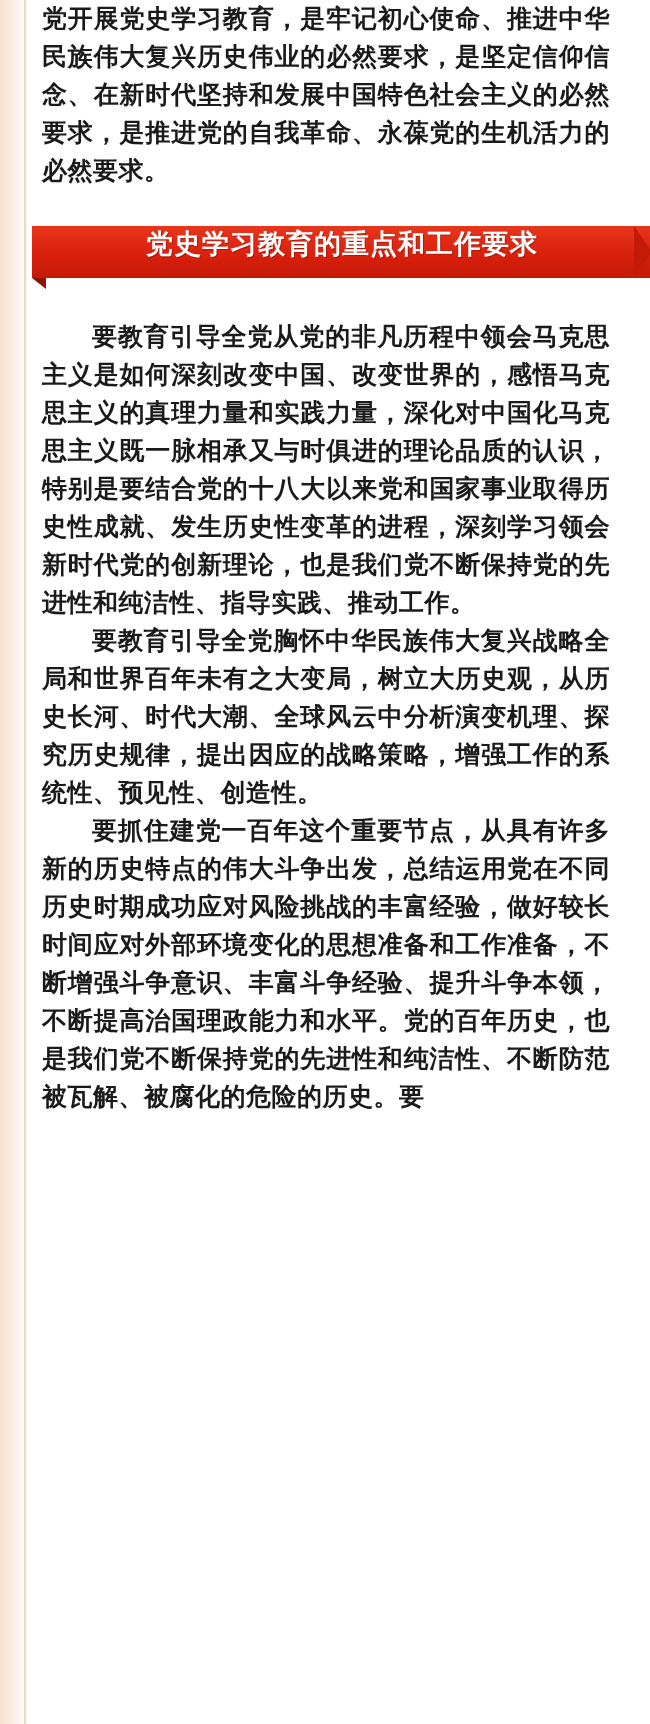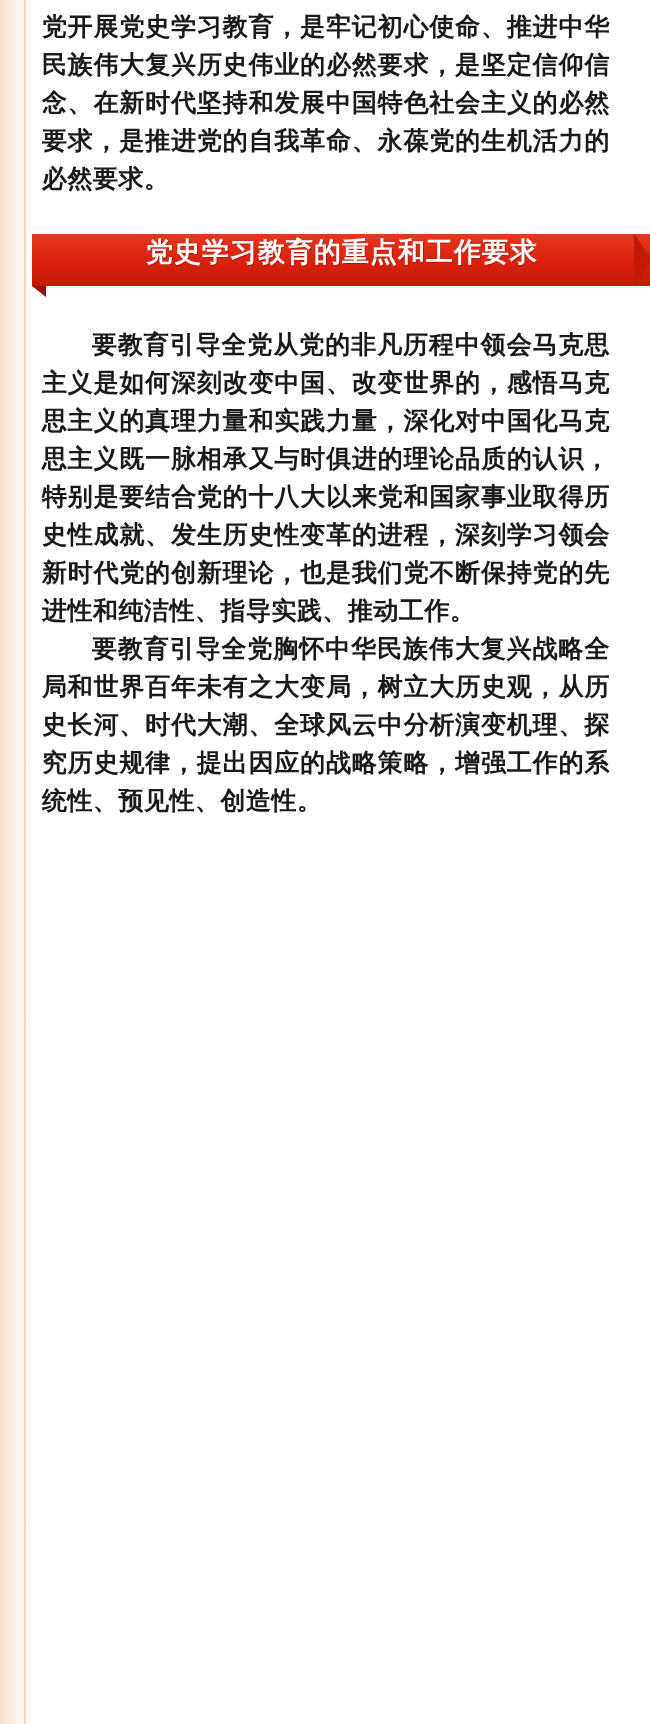--- a/index.html
+++ b/index.html
@@ -51,21 +51,21 @@
     text-justify: inter-ideograph;
     letter-spacing: 0.5px;
     font-family: "DejaVu Serif", "Liberation Serif", serif;
   }
   p.para + p.para {
   }
   .indent {
     text-indent: 2em;
   }
   .top-block {
-    padding-top: 8px;
+    padding-top: 0;
   }
 
   
   .banner-wrap {
     position: relative;
     margin: 36px 0 30px -10px;
     width: 560px;
     height: 62px;
   }
   .banner {
@@ -123,15 +123,16 @@
     <div class="banner-wrap">
       <div class="banner">
         <span class="banner-text">党史学习教育的重点和工作要求</span>
         <div class="banner-tail"></div>
       </div>
       <div class="banner-fold"></div>
     </div>
 
     <p class="para indent">要教育引导全党从党的非凡历程中领会马克思主义是如何深刻改变中国、改变世界的，感悟马克思主义的真理力量和实践力量，深化对中国化马克思主义既一脉相承又与时俱进的理论品质的认识，特别是要结合党的十八大以来党和国家事业取得历史性成就、发生历史性变革的进程，深刻学习领会新时代党的创新理论，也是我们党不断保持党的先进性和纯洁性、指导实践、推动工作。</p>
     <p class="para indent">要教育引导全党胸怀中华民族伟大复兴战略全局和世界百年未有之大变局，树立大历史观，从历史长河、时代大潮、全球风云中分析演变机理、探究历史规律，提出因应的战略策略，增强工作的系统性、预见性、创造性。</p>
+    <p class="para indent">要抓住建党一百年这个重要节点，从具有许多新的历史特点的伟大斗争出发，总结运用党在不同历史时期成功应对风险挑战的丰富经验，做好较长时间应对外部环境变化的思想准备和工作准备，不断增强斗争意识、丰富斗争经验、提升斗争本领，不断提高治国理政能力和水平。党的百年历史，也是我们党不断保持党的先进性和纯洁性、不断防范被瓦解、被腐化的危险的历史。要</p>
 
   </div>
 </div>
 
 </body></html>

